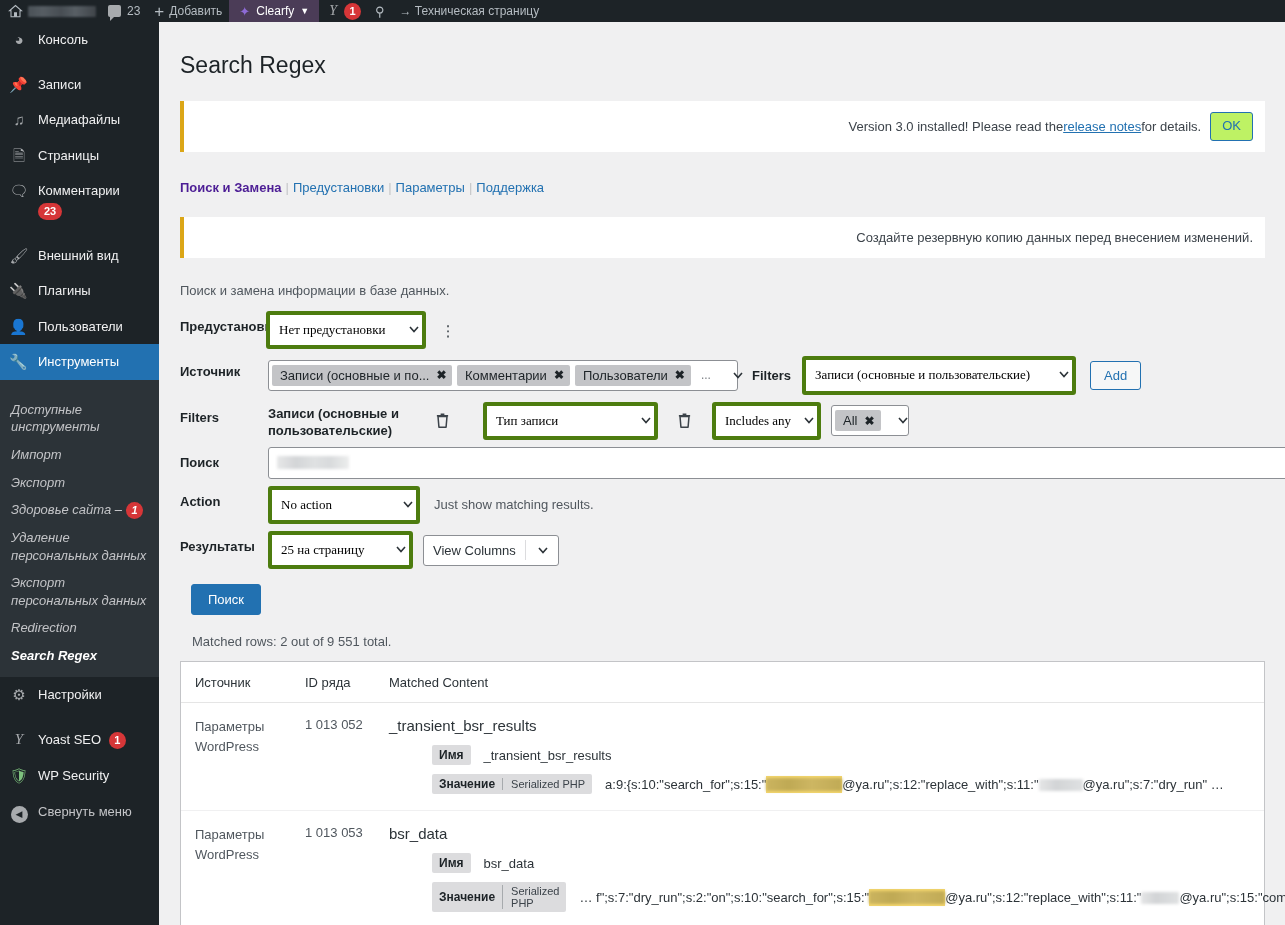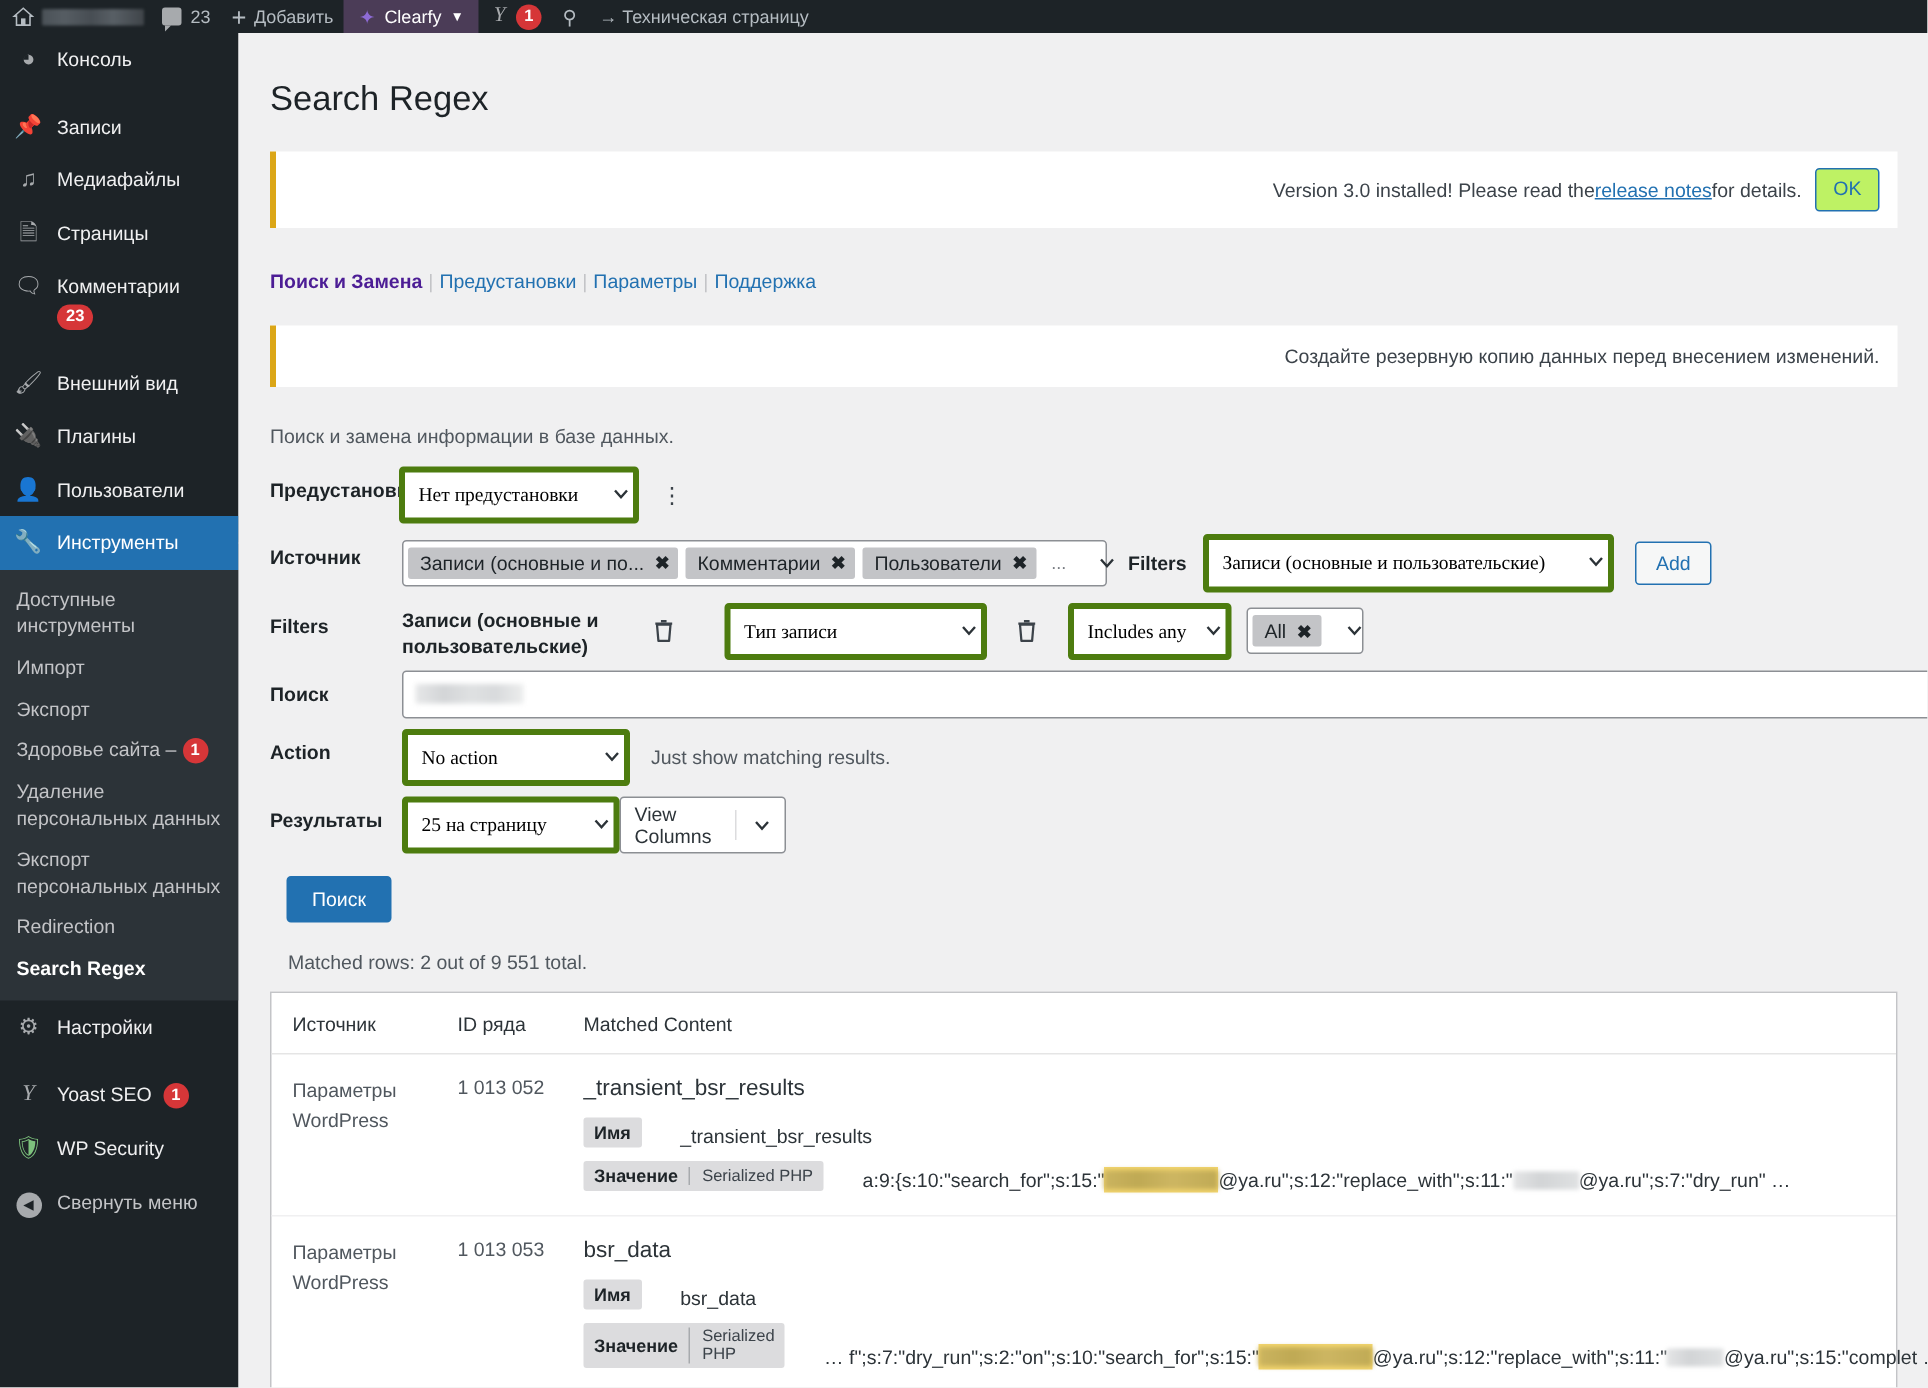--- a/index.html
+++ b/index.html
@@ -62,21 +62,21 @@
   .menu-top .mi { width:20px; flex:0 0 20px; text-align:center; color:#a7aaad; font-size:15px; line-height:17px;}
   .menu-top.current { background:#2271b1; color:#fff; }
   .menu-top.current .mi { color:#fff; }
   .menu-top.current:after{
     content:""; position:absolute; right:-8px; top:50%; margin-top:-8px;
     border-top:8px solid transparent; border-bottom:8px solid transparent;
     border-right:8px solid #f0f0f1;
   }
   .menu-label { display:block; }
   .menu-sep { height:9px; }
-  .submenu { background:#2c3338; padding:6px 0 8px 0; }
+  .submenu { background:#2c3338; padding:16px 0 8px 0;font-style:italic; }
   .sub-item {
     display:block; padding:5px 9px 5px 11px; color:#c3c4c7; font-size:13px; line-height:1.35;
   }
   .sub-item.active { color:#fff; font-weight:700; }
   .inline-badge {
     background:#d63638; color:#fff; border-radius:10px;
     min-width:17px; height:17px; padding:0 5px;
     display:inline-flex; align-items:center; justify-content:center;
     font-size:11px; font-weight:600; vertical-align:middle; margin-left:4px;
   }
@@ -194,21 +194,21 @@
   .rhead { display:flex; padding:13px 14px 12px 14px; border-bottom:1px solid #e5e5e5; }
   .rhead div { font-size:13px; color:#2c3338; }
   .c-src { width:110px; flex:0 0 110px; }
   .c-id  { width:84px; flex:0 0 84px; }
   .c-content { flex:1 1 auto; }
   .rrow { display:flex; padding:14px 14px 16px 14px; border-bottom:1px solid #f0f0f1; }
   .rrow:last-child { border-bottom:none; }
   .rsrc { font-size:13px; color:#50575e; line-height:1.55; }
   .rid  { font-size:13px; color:#50575e; }
   .rtitle { font-size:15px; color:#2c3338; margin-bottom:11px; }
-  .kvrow { display:flex; align-items:flex-end; gap:26px; margin-top:9px; }
+  .kvrow { display:flex; align-items:center; gap:13px; margin-top:9px;margin-left:43px; }
   .kv-chip {
     background:#dcdcde; color:#1d2327; font-weight:700; font-size:12px;
     padding:3px 7px; border-radius:2px; display:inline-flex; align-items:center; gap:7px;
   }
   .kv-chip .sub { font-weight:400; font-size:11px; color:#3c434a; border-left:1px solid #a7aaad; padding-left:8px; }
   .kv-val { font-size:13px; color:#2c3338; white-space:nowrap; }
   .hl { background:#f5d76e; padding:1px 0; }
   .blur-ml {
     display:inline-block; height:13px; vertical-align:-2px; border-radius:1px;
     background:linear-gradient(90deg,#cbb45f 0%,#bfa954 30%,#cdb662 60%,#c0aa55 100%);
@@ -508,21 +508,21 @@
           <span class="sel-wrap">
             <select class="select" style="width:145px">
               <option>25 на страницу</option>
             </select>
             <span class="chev">
                 <svg width="10" height="7" viewBox="0 0 10 7">
                   <path d="M1 1 L5 5.5 L9 1" fill="none" stroke="#2c3338" stroke-width="1.6"></path>
                 </svg>
               </span>
           </span>
-          <div class="multisel" style="width:111px;padding-left:9px">
+          <div class="multisel" style="width:136px;margin-left:10px;padding-left:9px">
             <span style="font-size:13px;color:#2c3338;flex:1">View Columns</span>
             <span class="ms-div"></span>
             <span class="ms-chev">
                 <svg width="10" height="7" viewBox="0 0 10 7">
                   <path d="M1 1 L5 5.5 L9 1" fill="none" stroke="#2c3338" stroke-width="1.6"></path>
                 </svg>
               </span>
           </div>
         </div>
       </div>

